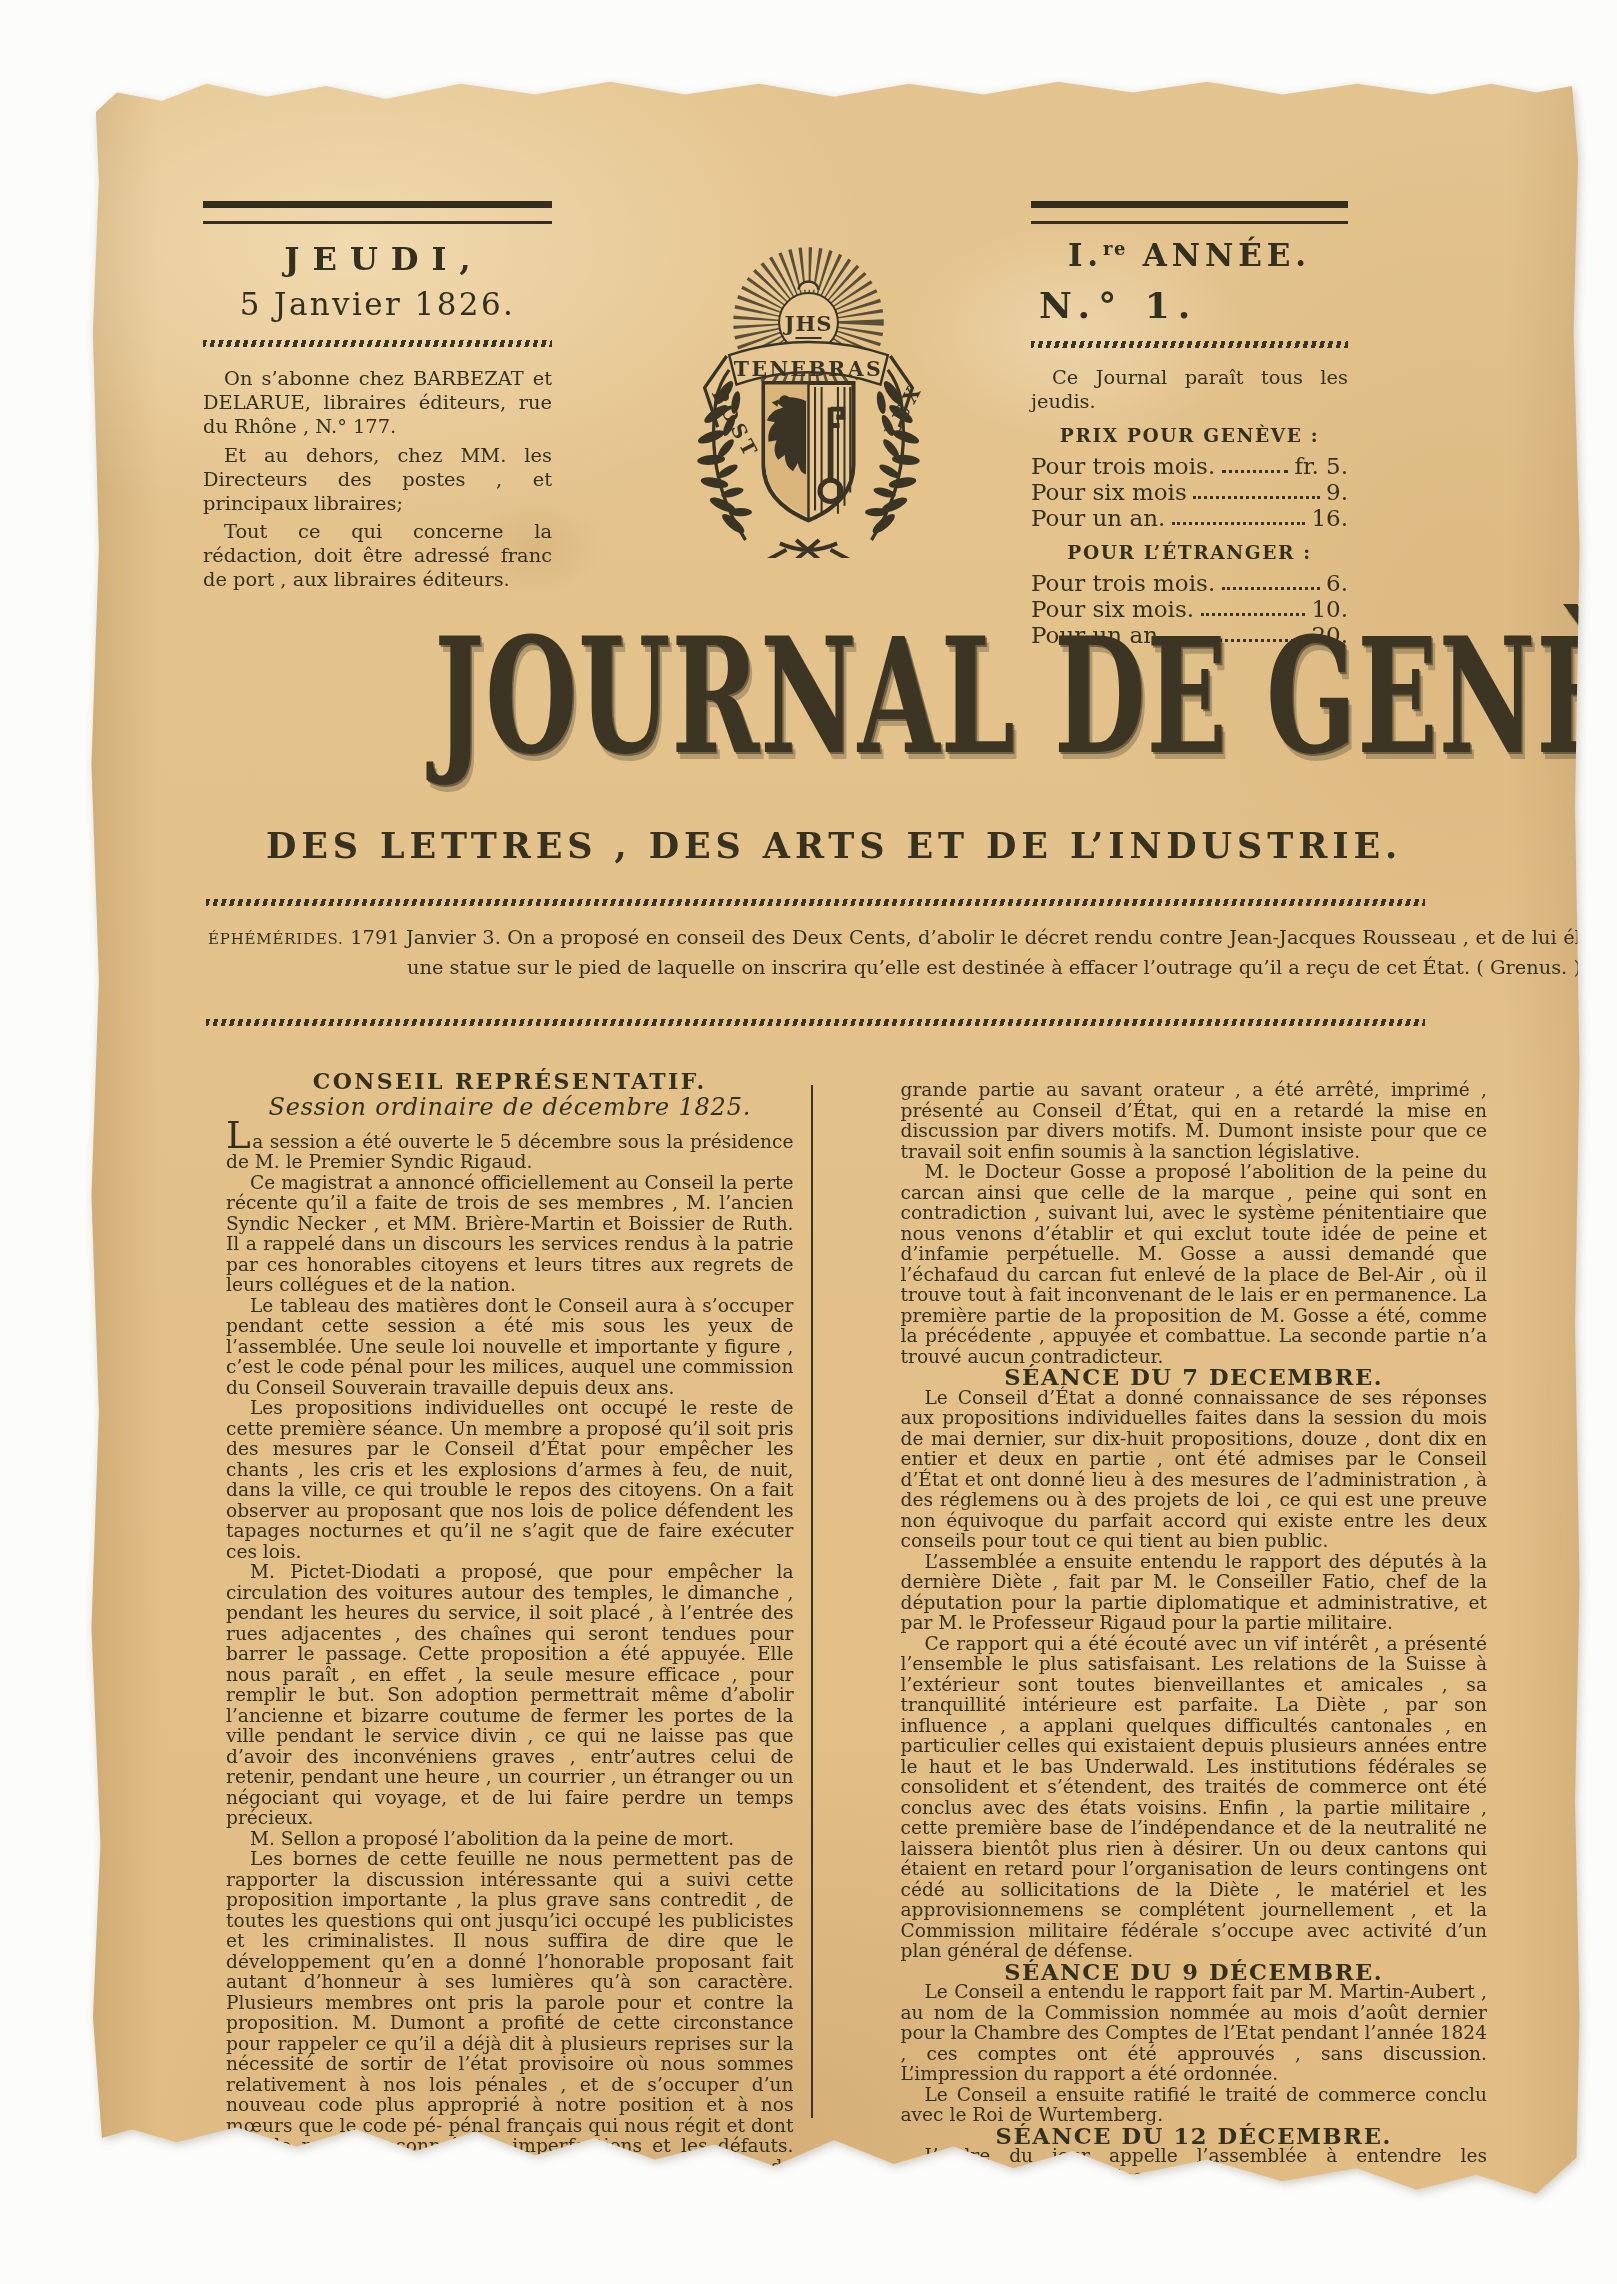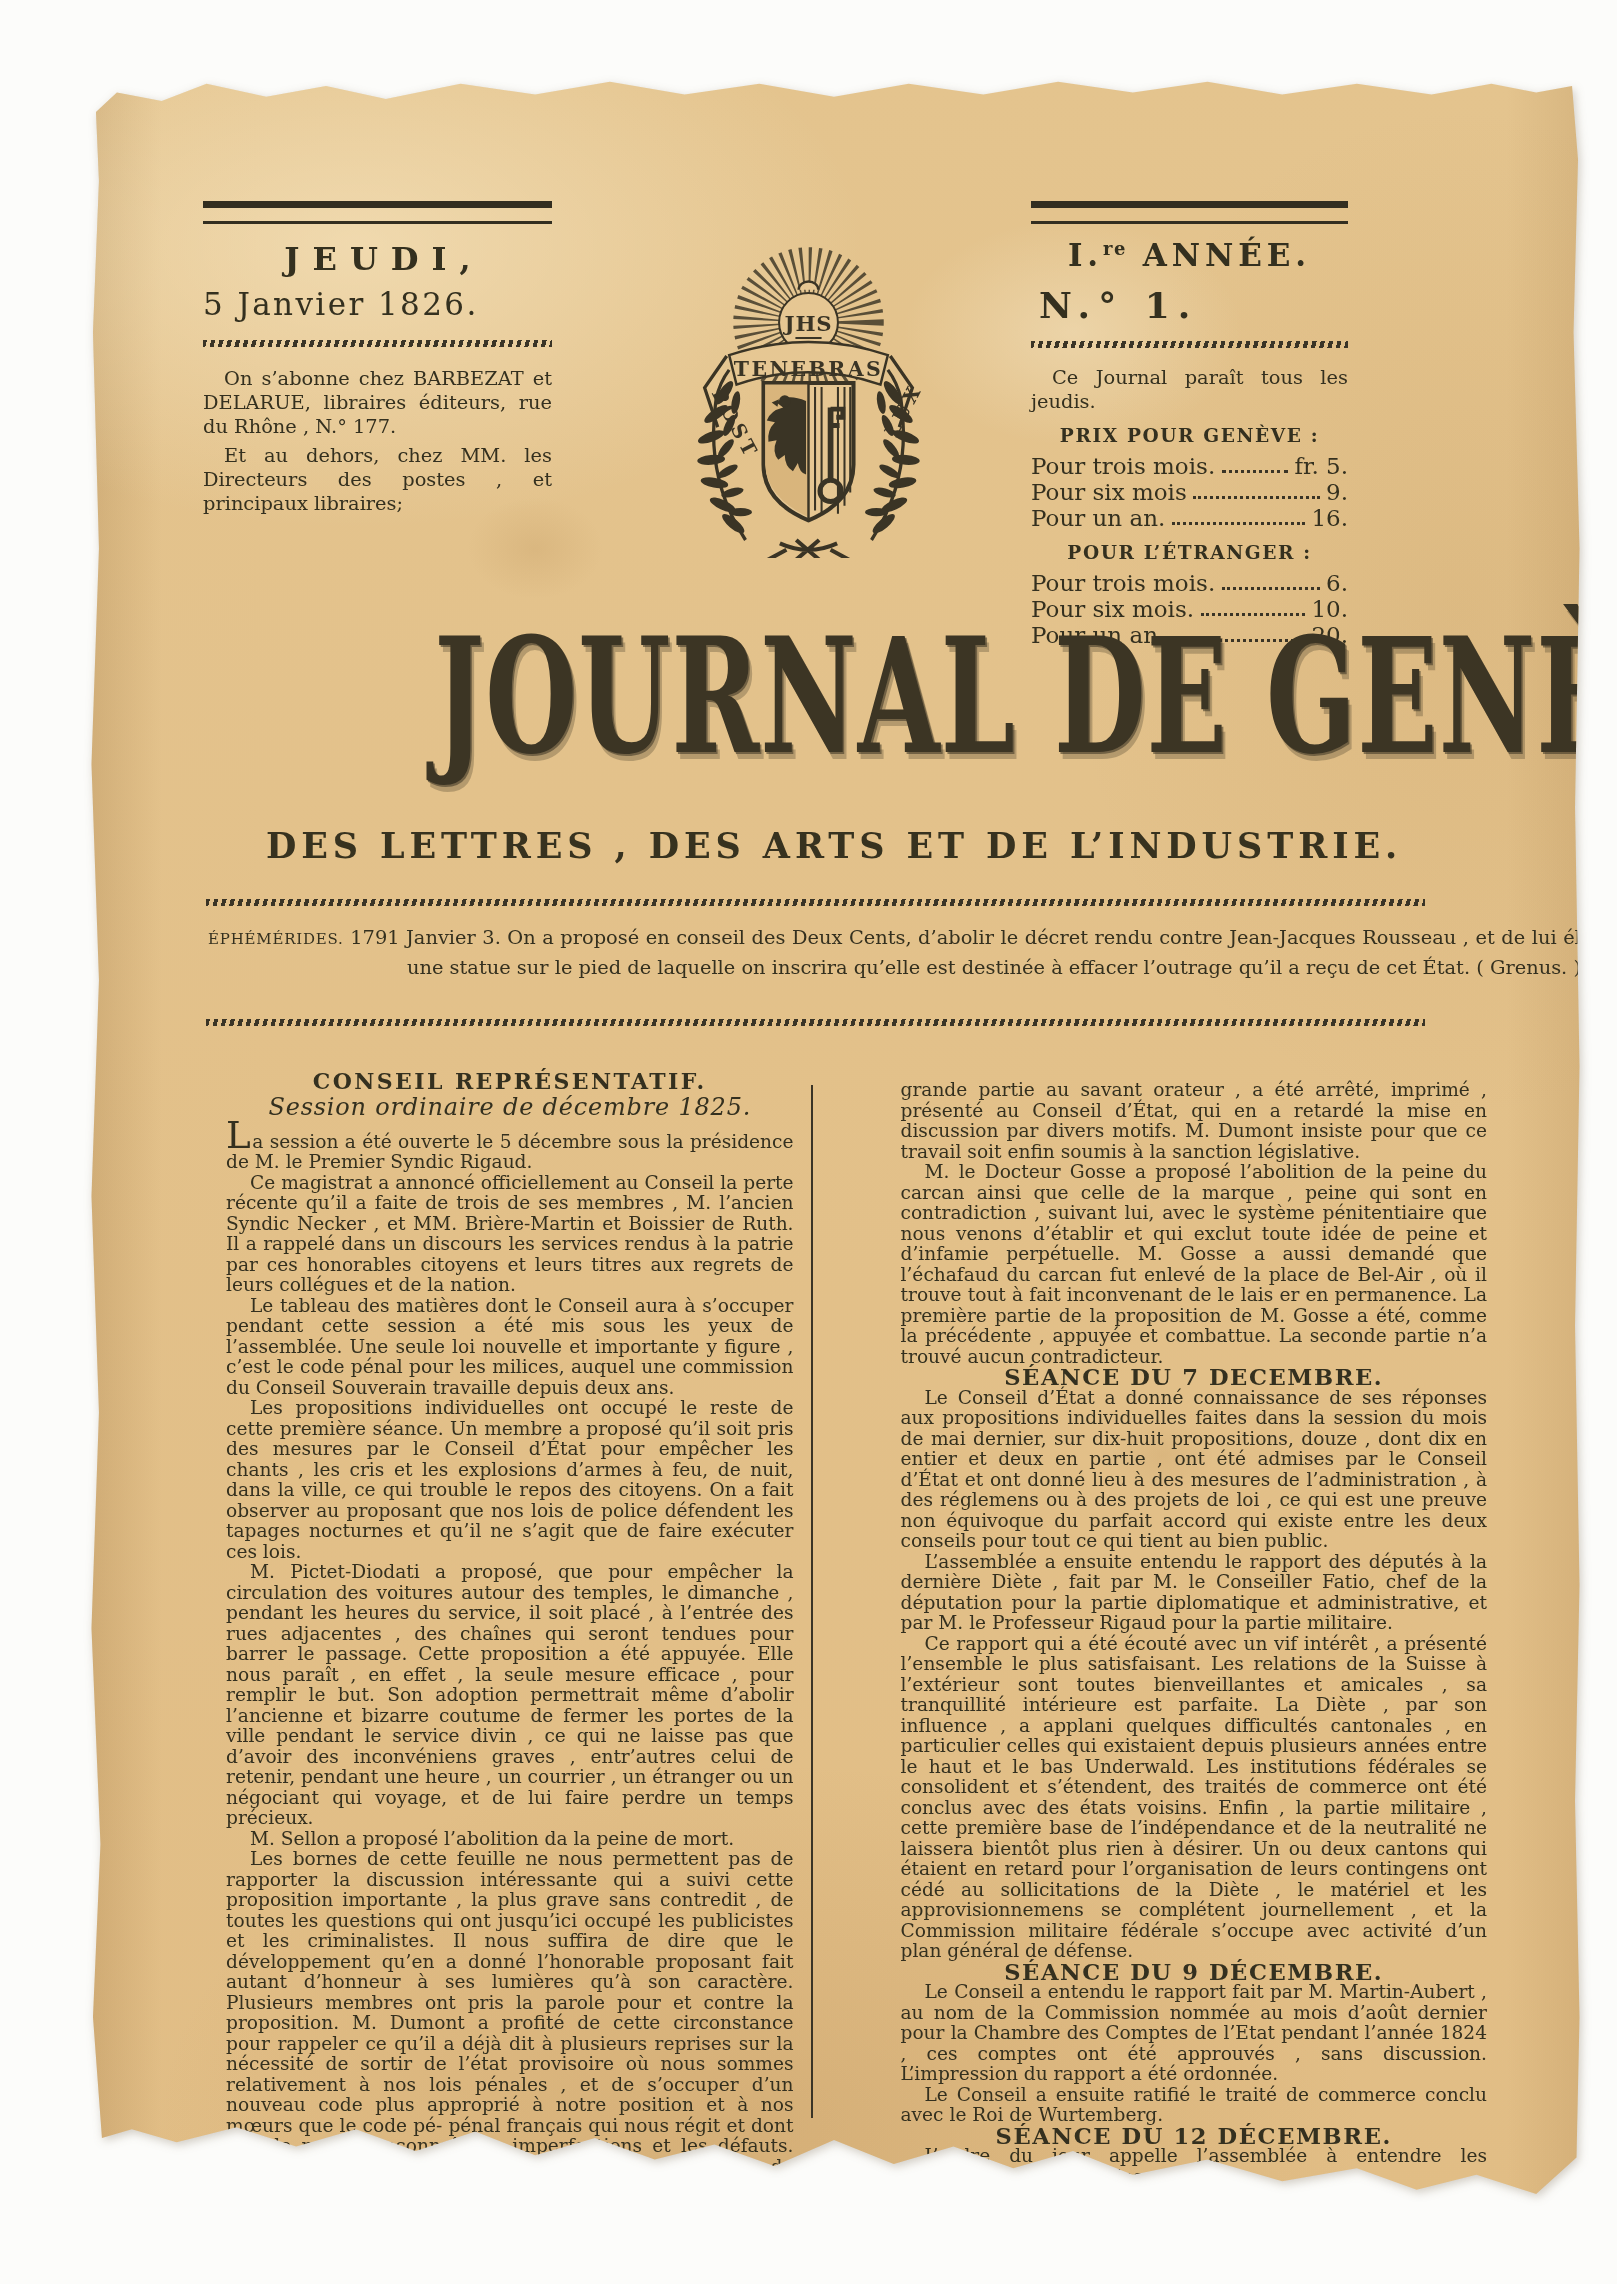--- a/index.html
+++ b/index.html
@@ -32,21 +32,21 @@
       58% 96%,54% 96.8%,50% 95.7%,46% 96.9%,42% 95.9%,38% 96.6%,34% 95.6%,30% 96.4%,26% 95.3%,
       22% 96.2%,18% 95.2%,14% 96%,10% 95.1%,6% 95.8%,3% 95.2%,1% 95.6%,
       0.4% 90%,0.9% 82%,0.3% 72%,0.8% 62%,0.3% 52%,0.8% 42%,0.3% 32%,0.8% 22%,0.4% 12%,0.8% 5%);
   }
   .bar{height:13px;border-top:7.3px solid #332e20;border-bottom:3.2px solid #332e20;}
   .wavy{height:7.3px;background:repeating-linear-gradient(105deg,#3a3426 0 4px,rgba(0,0,0,0) 4px 8px);}
 
   
   .header-left{position:absolute;left:116px;top:128px;width:349px;}
   .day{ text-align:center;font-weight:700;font-size:32px;letter-spacing:13px;margin-top:16px;text-indent:13px;}
-  .date{text-align:left;font-size:31px;margin-top:8px;letter-spacing:2.4px;}
+  .date{text-align:center;font-size:31px;margin-top:8px;letter-spacing:2.4px;}
   .header-left .wavy{margin-top:18px;}
   .notes{margin-top:19.4px;font-size:19.4px;line-height:24px;text-align:justify;}
   .notes p{margin:0 0 4.9px;text-indent:21px;}
 
   
   .emblem{position:absolute;left:594px;top:166px;width:255px;height:319px;}
   .emblem svg{width:100%;height:100%;}
   .e-jhs{font:700 26px "DejaVu Serif",serif;fill:#3a3425;letter-spacing:1px;}
   .e-tenebras{font:700 25px "DejaVu Serif",serif;fill:#3a3425;letter-spacing:3px;}
   .e-side{font:700 24px "DejaVu Serif",serif;fill:#3a3425;letter-spacing:5px;}
@@ -107,20 +107,21 @@
 
     <div class="header-left">
       <div class="bar"></div>
       <div class="day">JEUDI,</div>
       <div class="date">5 Janvier 1826.</div>
       <div class="wavy"></div>
       <div class="notes">
 
       <p>On s’abonne chez BARBEZAT et DELARUE, libraires éditeurs, rue du Rhône , N.° 177.</p>
           <p>Et au dehors, chez MM. les Directeurs des postes , et principaux libraires;</p>
+          <p>Tout ce qui concerne la rédaction, doit être adressé franc de port , aux libraires éditeurs.</p>
         </div>
     </div>
 
     <div class="emblem">
       <svg viewBox="0 0 310 390">
         <g>
           <circle cx="155" cy="102" r="52" fill="none" stroke="#3a3425" stroke-width="80" stroke-dasharray="2.4 4.8" opacity=".82"></circle>
         </g>
         <g>
           <circle cx="155" cy="102" r="36" fill="#e6c793" stroke="#3a3425" stroke-width="2.5"></circle>

